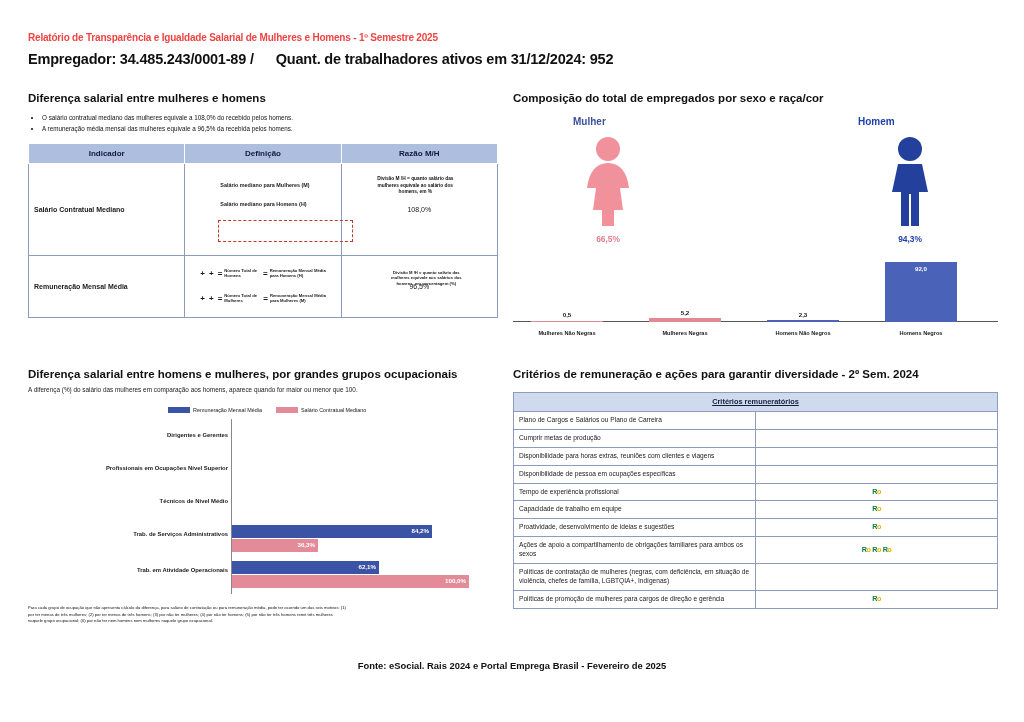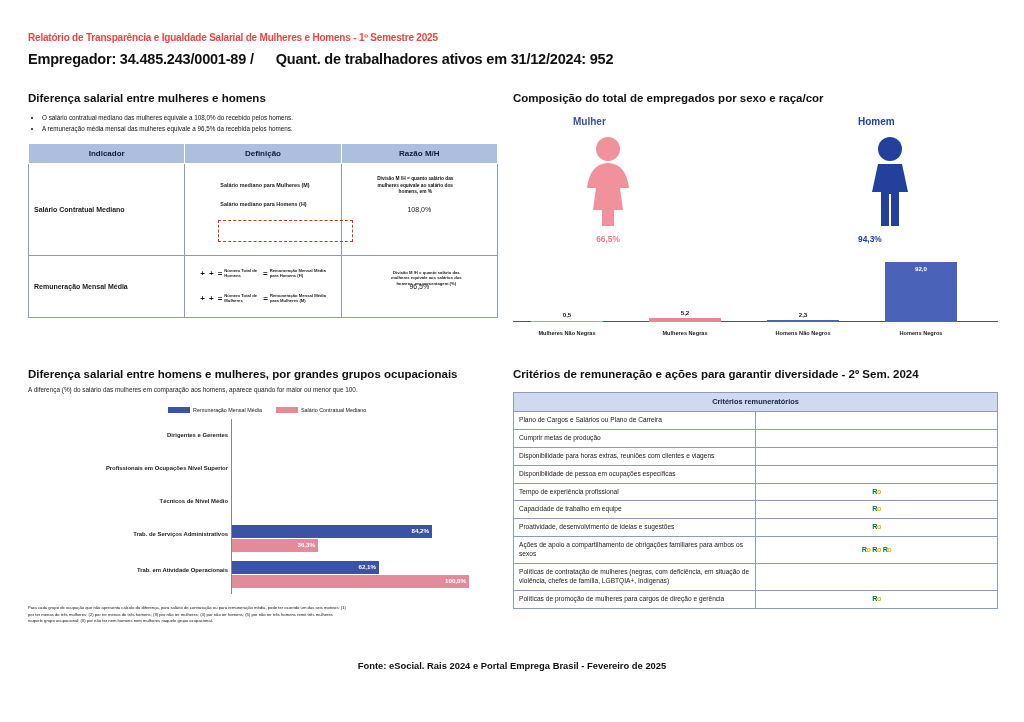--- a/index.html
+++ b/index.html
@@ -86,21 +86,21 @@
   .def2 .opsym { font-size:8px; font-weight:bold; }
   .def2 .rbox { position:absolute; left:196px; top:10px; width:80px; font-size:4.2px; font-weight:bold; line-height:1.3; text-align:center;}
 
   
   .r1 { position:absolute; left:513px; top:92px; width:485px; }
   .sexlabels { position:relative; height:18px; margin-top:12px; }
   .sexlabels .m { position:absolute; left:60px; top:0; font-size:10px; font-weight:bold; color:#3d4f9c; }
   .sexlabels .h { position:absolute; left:345px; top:0; font-size:10px; font-weight:bold; color:#2040a8; }
   .figs { position:relative; height:118px; }
   .fig-w { position:absolute; left:60px; top:2px; text-align:center; width:70px; }
-  .fig-m { position:absolute; left:345px; top:2px; text-align:left; width:70px; }
+  .fig-m { position:absolute; left:362px; top:2px; text-align:center; width:70px; }
   .pct { font-size:8.4px; font-weight:bold; margin-top:2px; }
   .pct.w { color:#e2818f; }
   .pct.m { color:#2040a8; }
 
   
   .racechart { position:relative; width:485px; height:82px; margin-top:2px; }
   .rc-axis { position:absolute; left:0; bottom:14px; width:485px; height:1px; background:#555; }
   .rc-bar { position:absolute; bottom:14px; background:#4a63b8; }
   .rc-bar.small { background:#e08a96; }
   .rc-val { position:absolute; font-size:6.2px; font-weight:bold; text-align:center; }
@@ -123,21 +123,21 @@
   .gc-bar.blue { background:#3b53a4; }
   .gc-bar.pink { background:#e38b98; }
   .gc-bar .v { position:absolute; right:3px; top:2px; font-size:6.2px; font-weight:bold; color:#fff; }
   .foot-note { font-size:4.2px; line-height:1.55; color:#111; margin-top:6px; width:320px; }
 
   
   .r2 { position:absolute; left:513px; top:368px; width:516px; }
   table.crit { border-collapse:collapse; width:485px; margin-top:12px; table-layout:fixed; }
   table.crit td { border:1px solid #8d9cbc; font-size:6.6px; padding:4px 5px; line-height:1.35; }
   table.crit td.hdr {
-    background:#cfdaee; text-align:center; font-weight:bold; font-size:7.4px; color:#14213d;
+    background:#cfdaee; text-align:center; font-weight:bold; font-size:7.4px; color:#14213d;text-decoration:underline;
   }
   table.crit td.mark { width:78px; text-align:center; white-space:nowrap; }
   .flagico { display:inline-block; font-size:7.2px; font-weight:bold; letter-spacing:-0.5px; line-height:1; }
   .flagico i { font-style:normal; }
   .flagico .g { color:#0a7d3e; }
   .flagico .y { color:#e8b400; }
 
   
   .footer {
     position:absolute; left:0; top:660px; width:1024px; text-align:center;

